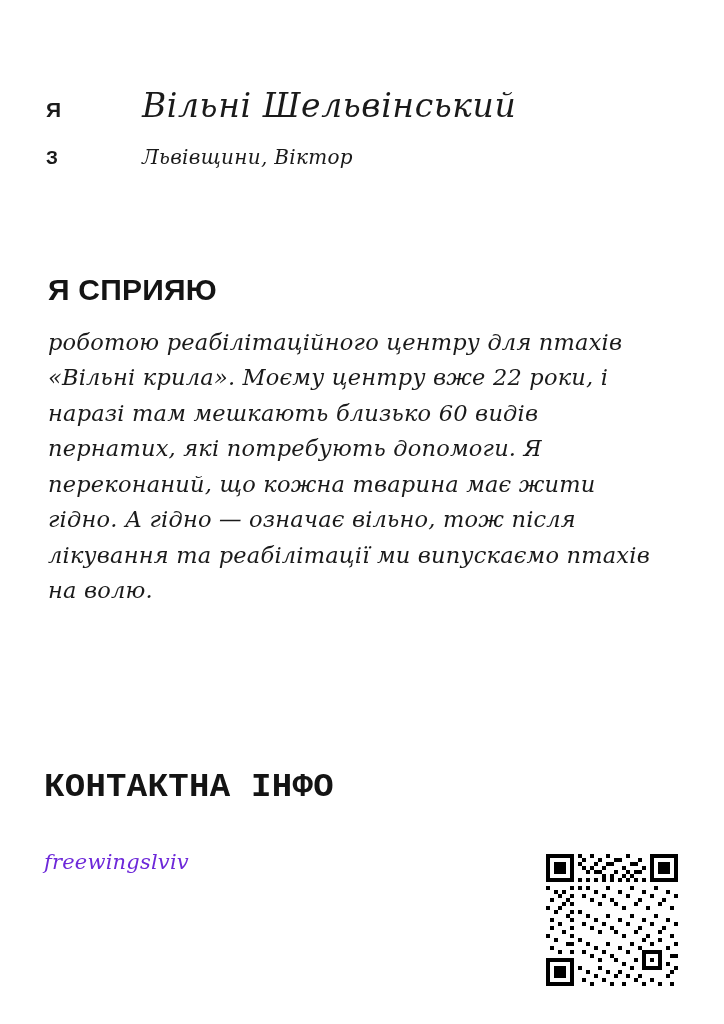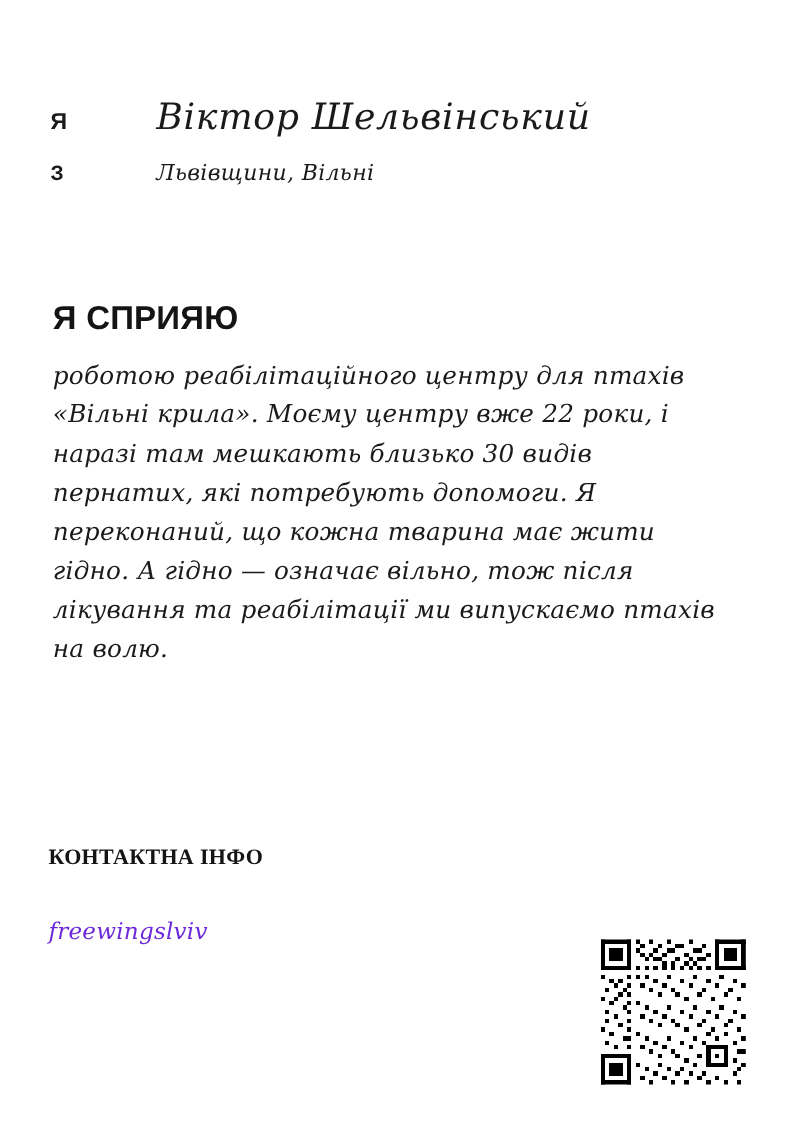--- a/index.html
+++ b/index.html
@@ -92,23 +92,23 @@
   }
 
   
   .contact {
     position: absolute;
     left: 44px;
     top: 768px;
     width: 620px;
   }
   .contact-heading {
-    font-family: Liberation Serif, serif;
+    font-family: Liberation Mono, monospace;
     font-weight: 700;
-    font-size: 20px;
+    font-size: 34px;
     letter-spacing: 0.3px;
     color: #141414;
     margin: 0 0 44px 0;
     text-transform: uppercase;
   }
   .contact-handle {
     font-family: "DejaVu Serif", serif;
     font-style: italic;
     font-size: 21px;
     letter-spacing: 0.2px;
@@ -131,33 +131,33 @@
   }
 </style>
 </head>
 <body>
 
 <div class="page">
 
   <div class="header">
     <div class="row row-name">
       <div class="label">Я</div>
-      <div class="script name-value">Віктор Шельвінський</div>
+      <div class="script name-value">Вільні Шельвінський</div>
     </div>
     <div class="row row-from">
       <div class="label label-small">З</div>
-      <div class="script from-value">Львівщини, Вільні</div>
+      <div class="script from-value">Львівщини, Віктор</div>
     </div>
   </div>
 
   <div class="statement">
     <h2 class="statement-heading">
       <span>Я СПРИЯЮ</span><br>
     </h2>
-    <p class="statement-body">роботою реабілітаційного центру для птахів «Вільні крила». Моєму центру вже 22 роки, і наразі там мешкають близько 30 видів пернатих, які потребують допомоги. Я переконаний, що кожна тварина має жити гідно. А гідно — означає вільно, тож після лікування та реабілітації ми випускаємо птахів на волю.</p>
+    <p class="statement-body">роботою реабілітаційного центру для птахів «Вільні крила». Моєму центру вже 22 роки, і наразі там мешкають близько 60 видів пернатих, які потребують допомоги. Я переконаний, що кожна тварина має жити гідно. А гідно — означає вільно, тож після лікування та реабілітації ми випускаємо птахів на волю.</p>
   </div>
 
   <div class="contact">
     <h2 class="contact-heading">КОНТАКТНА ІНФО</h2>
     <div class="contact-handle">freewingslviv</div>
   </div>
 
   <div class="qr-wrap">
     <svg viewBox="0 0 33 33" xmlns="http://www.w3.org/2000/svg" aria-hidden="true">
       <rect width="33" height="33" fill="#ffffff"></rect>

